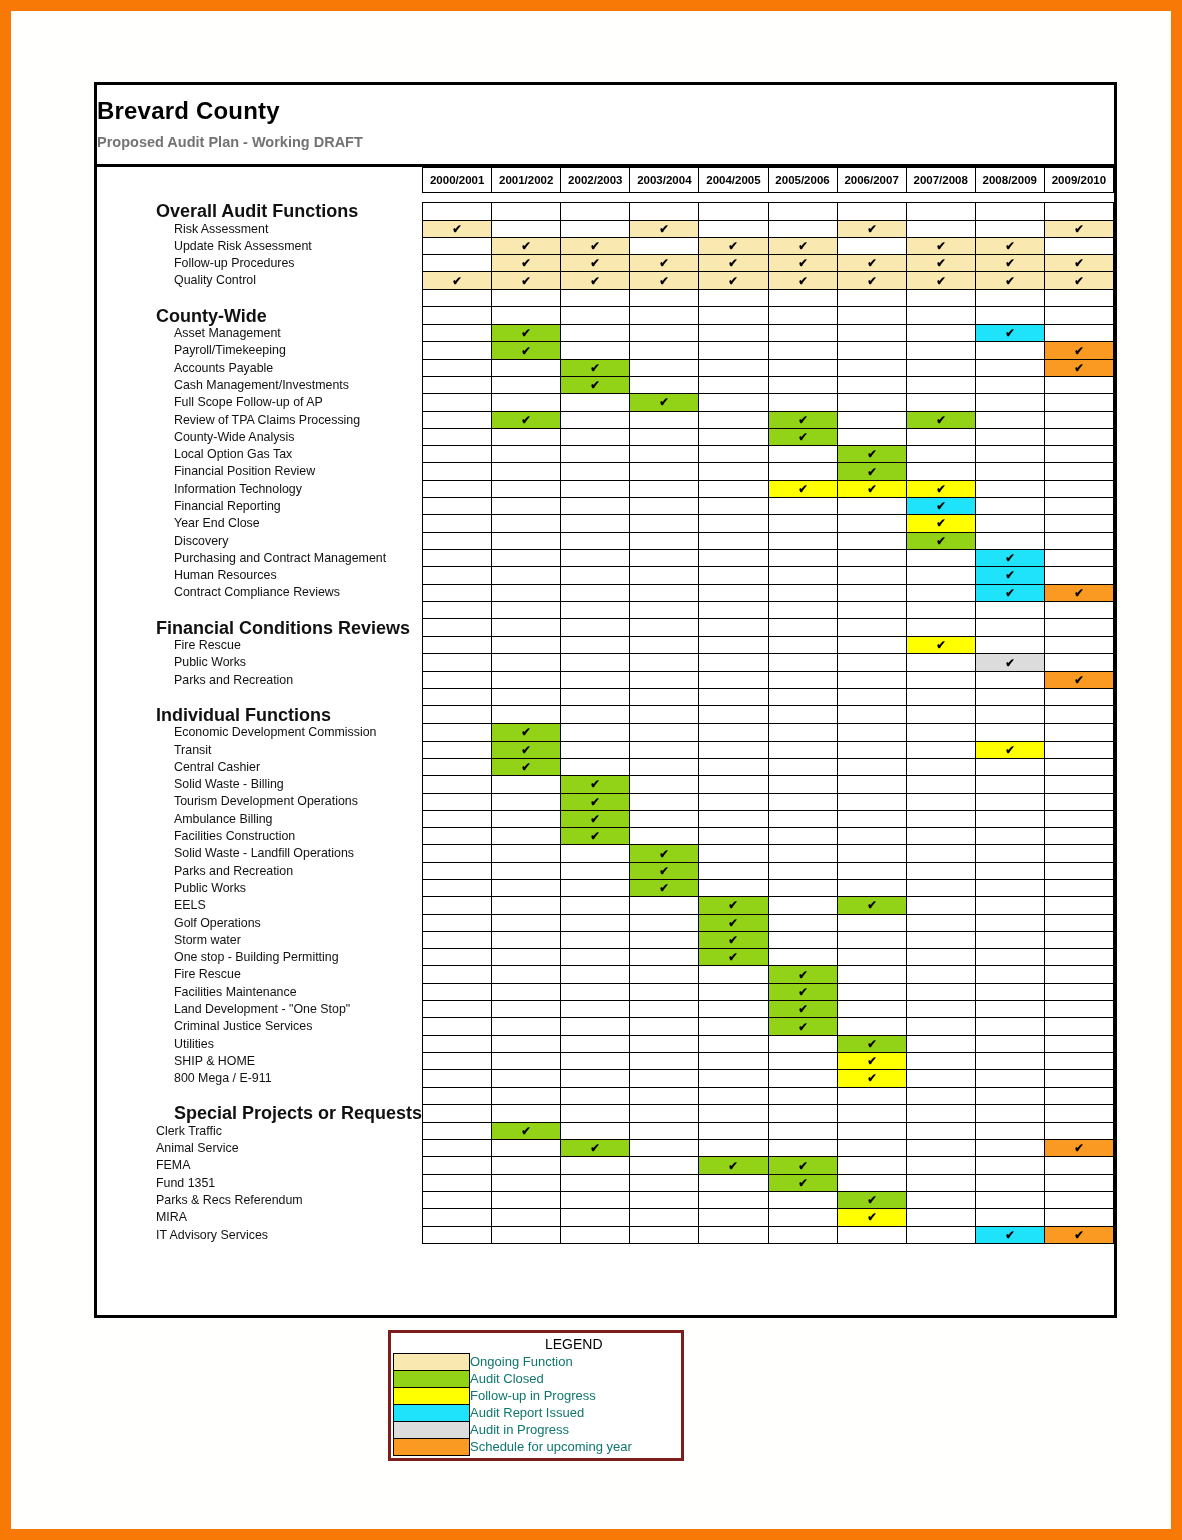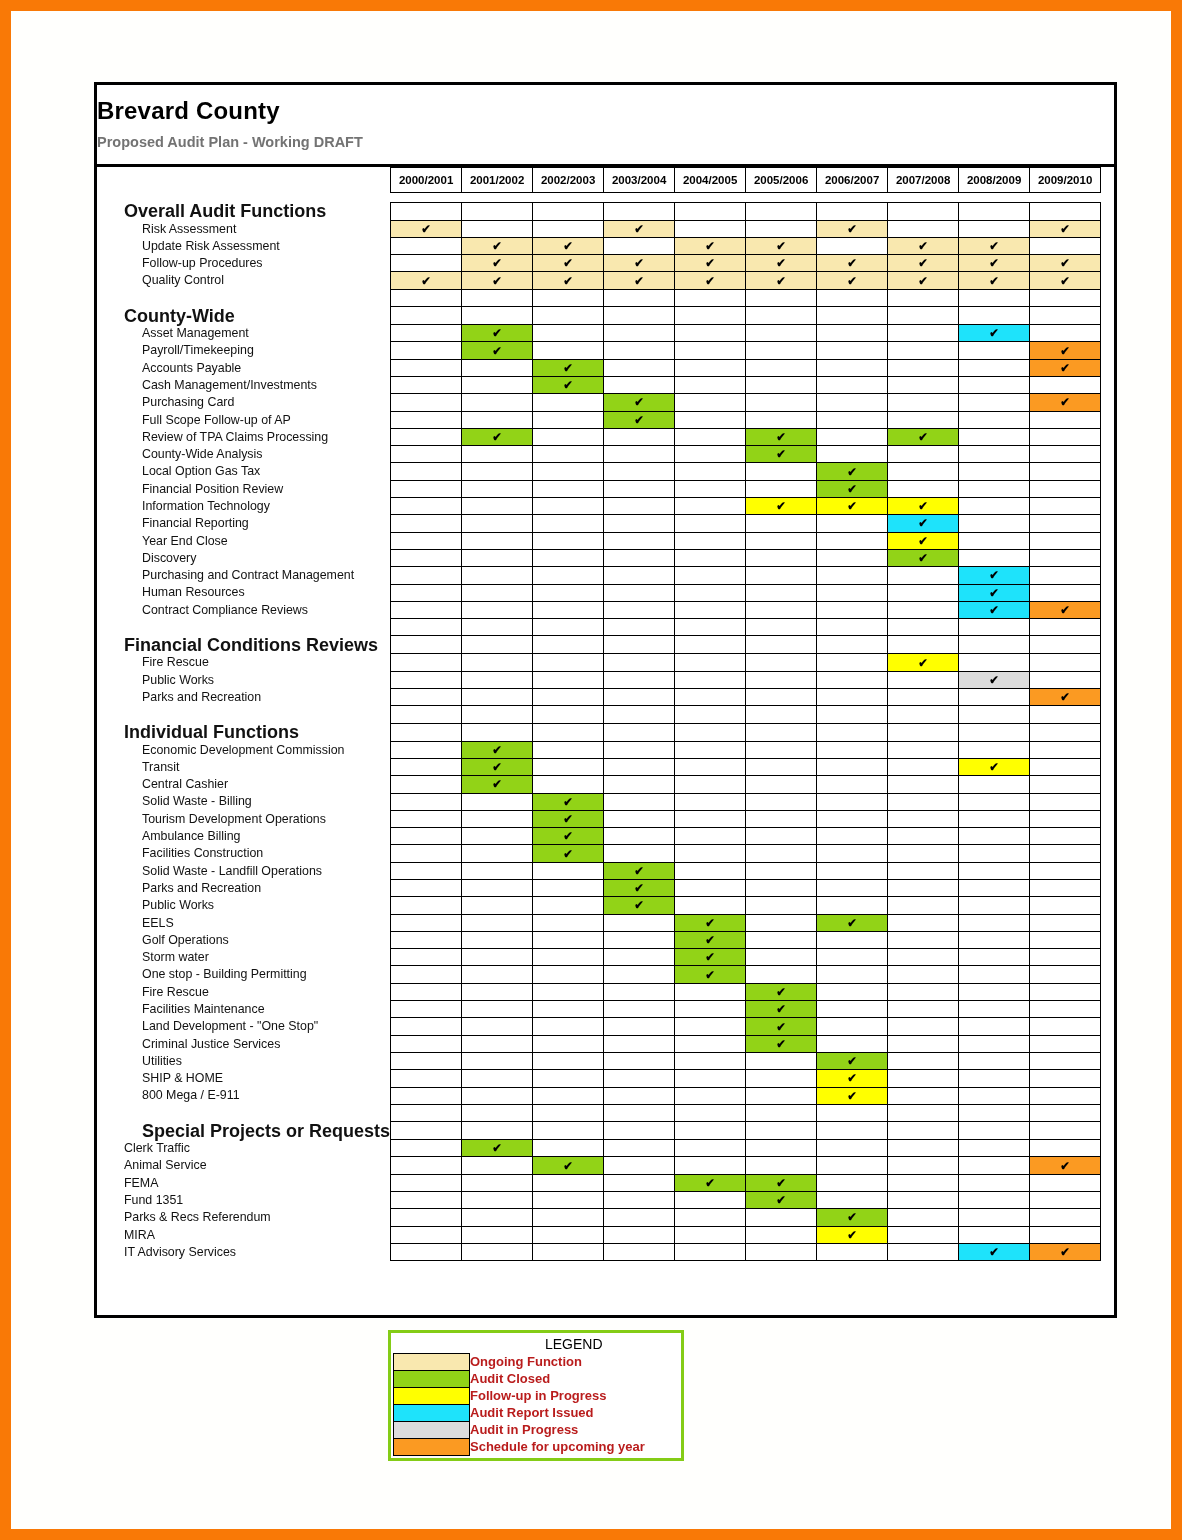--- a/index.html
+++ b/index.html
@@ -74,20 +74,21 @@
     font-size: 13px;
     font-weight: bold;
     color: #000;
   }
 
   
   .grid {
     position: absolute;
     left: 0;
     top: 0;
+    padding-left: 32px;
   }
   table.matrix {
     border-collapse: collapse;
     table-layout: fixed;
   }
   table.matrix td, table.matrix th {
     padding: 0;
     margin: 0;
   }
 
@@ -168,42 +169,42 @@
   .f-gray   { background: #DCDCDC !important; }
   .f-orange { background: #FB9A22 !important; }
 
   
   #legend {
     position: absolute;
     left: 388px;
     top: 1330px;
     width: 296px;
     box-sizing: border-box;
-    border: 3px solid #84cc16;
+    border: 3px solid #7f1d1d;
     background: #fff;
     padding: 2px;
   }
   table.legend-tbl {
     border-collapse: collapse;
     table-layout: fixed;
     width: 100%;
   }
   table.legend-tbl td { padding: 0; }
   td.lg-swatch {
     width: 76px;
     height: 17px;
     border: 1.3px solid #000;
     box-sizing: border-box;
   }
   td.lg-swatch.blank { border: none; background: transparent; }
   td.lg-text {
     padding-left: 6px;
     font-size: 13px;
-    font-weight: bold;
-    color: #b91c1c;
+    font-weight: normal;
+    color: #0f766e;
     white-space: nowrap;
     height: 17px;
     vertical-align: middle;
     line-height: 1;
   }
   td.lg-title {
     text-align: center;
     font-size: 14px;
     font-weight: normal;
     color: #000;
@@ -385,33 +386,20 @@
                 <td class="cell"></td>
                 <td class="cell"></td>
                 <td class="cell f-green"><span class="chk">✔</span></td>
                 <td class="cell"></td>
                 <td class="cell"></td>
                 <td class="cell"></td>
                 <td class="cell"></td>
                 <td class="cell"></td>
                 <td class="cell"></td>
                 <td class="cell"></td>
-              </tr>
-              <tr>
-                <td class="rowlabel item">Purchasing Card</td>
-                <td class="cell"></td>
-                <td class="cell"></td>
-                <td class="cell"></td>
-                <td class="cell f-green"><span class="chk">✔</span></td>
-                <td class="cell"></td>
-                <td class="cell"></td>
-                <td class="cell"></td>
-                <td class="cell"></td>
-                <td class="cell"></td>
-                <td class="cell f-orange"><span class="chk">✔</span></td>
               </tr>
               <tr>
                 <td class="rowlabel item">Full Scope Follow-up of AP</td>
                 <td class="cell"></td>
                 <td class="cell"></td>
                 <td class="cell"></td>
                 <td class="cell f-green"><span class="chk">✔</span></td>
                 <td class="cell"></td>
                 <td class="cell"></td>
                 <td class="cell"></td>

